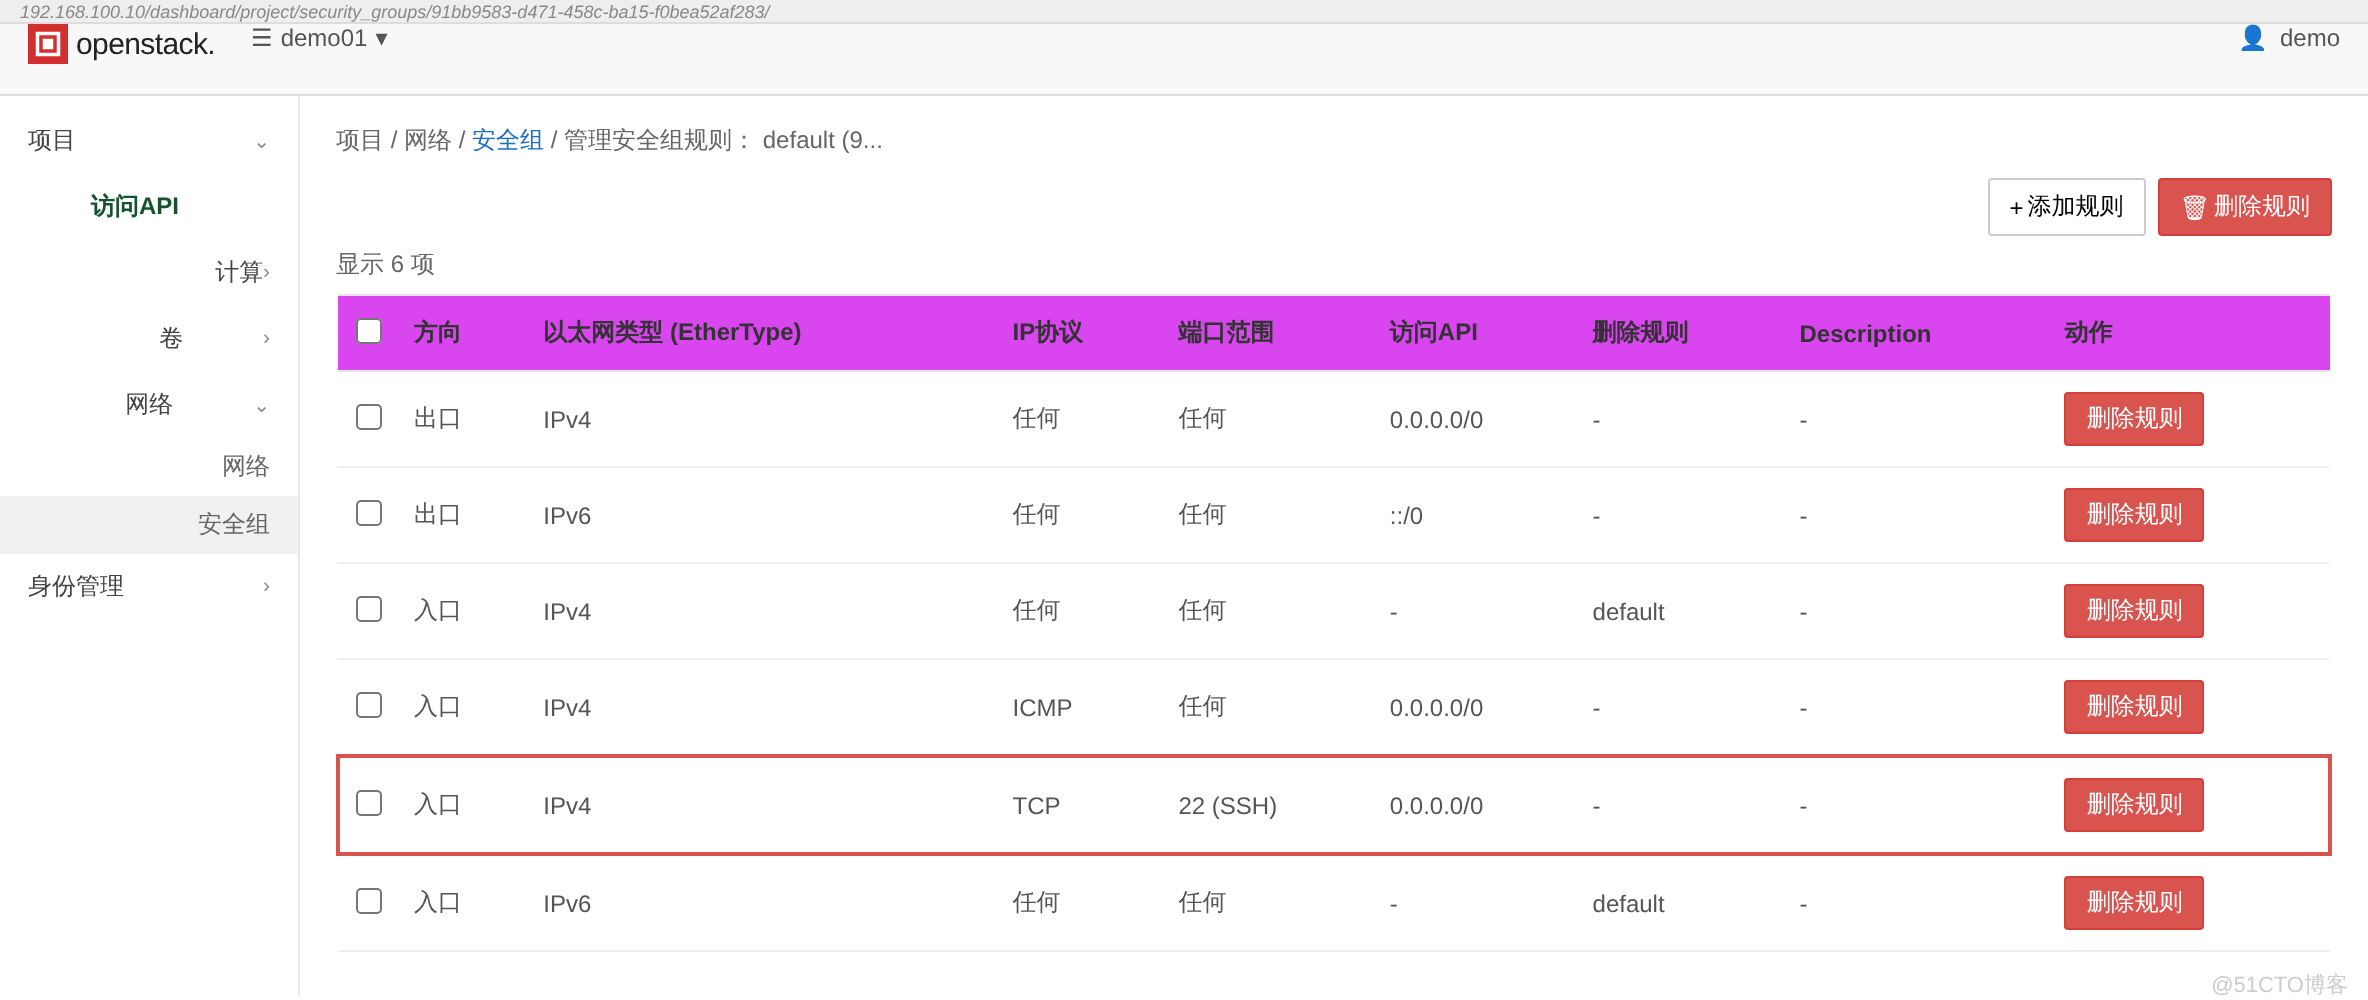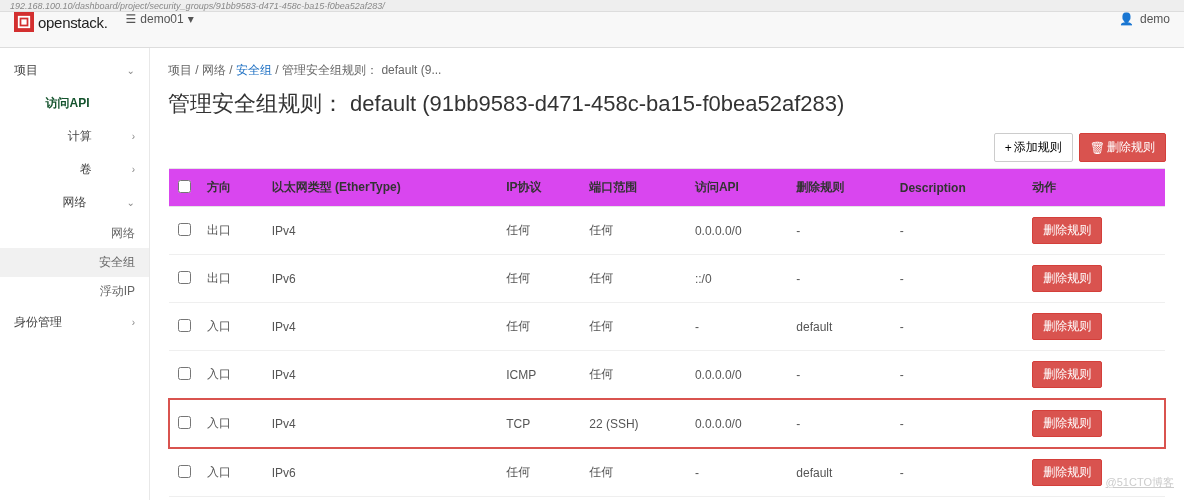--- a/index.html
+++ b/index.html
@@ -30,21 +30,21 @@
     .count { font-size: 12px; color: #666; margin: 6px 0; }
     table { width: 100%; border-collapse: collapse; font-size: 12px; }
     th { text-align: left; padding: 10px 8px; border-top: 1px solid #e5e5e5; border-bottom: 1px solid #e5e5e5; font-weight: 600; color: #333; background: #d946ef; }
     td { padding: 10px 8px; border-bottom: 1px solid #efefef; color: #555; vertical-align: middle; }
     td.chk, th.chk { width: 28px; text-align: center; }
     .row-btn { background: #d9534f; color: #fff; border: 1px solid #d43f3a; padding: 4px 10px; font-size: 12px; border-radius: 2px; cursor: pointer; }
     tr.highlight td { border-top: 2px solid #d9534f; border-bottom: 2px solid #d9534f; }
     tr.highlight td:first-child { border-left: 2px solid #d9534f; }
     tr.highlight td:last-child { border-right: 2px solid #d9534f; }
     input[type=checkbox]{ cursor:pointer; }
-    .watermark { position: fixed; right: 10px; bottom: 10px; font-size: 11px; color: #ccc; text-decoration: underline; }
+    .watermark { position: fixed; right: 10px; bottom: 0; font-size: 11px; color: #ccc; }
   </style>
 </head>
 <body>
 
 <div class="url-bar">
   <span>192.168.100.10/dashboard/project/security_groups/91bb9583-d471-458c-ba15-f0bea52af283/</span>
 </div>
 
 <div class="topbar">
   <div class="logo-wrap">
@@ -69,65 +69,62 @@
 
 <div class="layout">
   <div class="sidebar">
     <div class="nav-item">
       <span class="lbl">项目</span>
       <span class="caret">⌄</span>
     </div>
     <div class="nav-item sub">
       <span class="lbl">访问API</span>
     </div>
-    <div class="nav-item" style="justify-content:flex-end;gap:40px;">
+    <div class="nav-item" style="justify-content:flex-end;">
       <span class="lbl">计算</span>
       <span class="caret">›</span>
     </div>
     <div class="nav-item" style="justify-content:flex-end;gap:40px;">
       <span class="lbl">卷</span>
       <span class="caret">›</span>
     </div>
     <div class="nav-item" style="justify-content:flex-end;gap:40px;">
       <span class="lbl">网络</span>
       <span class="caret">⌄</span>
     </div>
     <div class="nav-item sub2">
       <span>网络</span>
     </div>
     <div class="nav-item sub2 active">
       <span>安全组</span>
-    </div>
-    <div class="nav-item sub2">
-      <span>浮动IP</span>
     </div>
     <div class="nav-item">
       <span class="lbl">身份管理</span>
       <span class="caret">›</span>
     </div>
   </div>
 
   <div class="main">
     <div class="breadcrumb">
       <span>项目</span> /
       <span>网络</span> /
       <a href="#">安全组</a> /
       <span>管理安全组规则： default (9...</span>
     </div>
-    <div class="title">管理安全组规则： default (91bb9583-d471-458c-ba15-f0bea52af283)</div>
     <div class="actions">
       <button class="btn">
         <span>+</span>
         <span>添加规则</span>
       </button>
       <button class="btn danger">
         <span>🗑</span>
         <span>删除规则</span>
       </button>
     </div>
+    <div class="count">显示 6 项</div>
 
     <table>
       <thead>
         <tr>
           <th class="chk"><input type="checkbox" style=""></th>
           <th>方向</th>
           <th>以太网类型 (EtherType)</th>
           <th>IP协议</th>
           <th>端口范围</th>
           <th>访问API</th>

